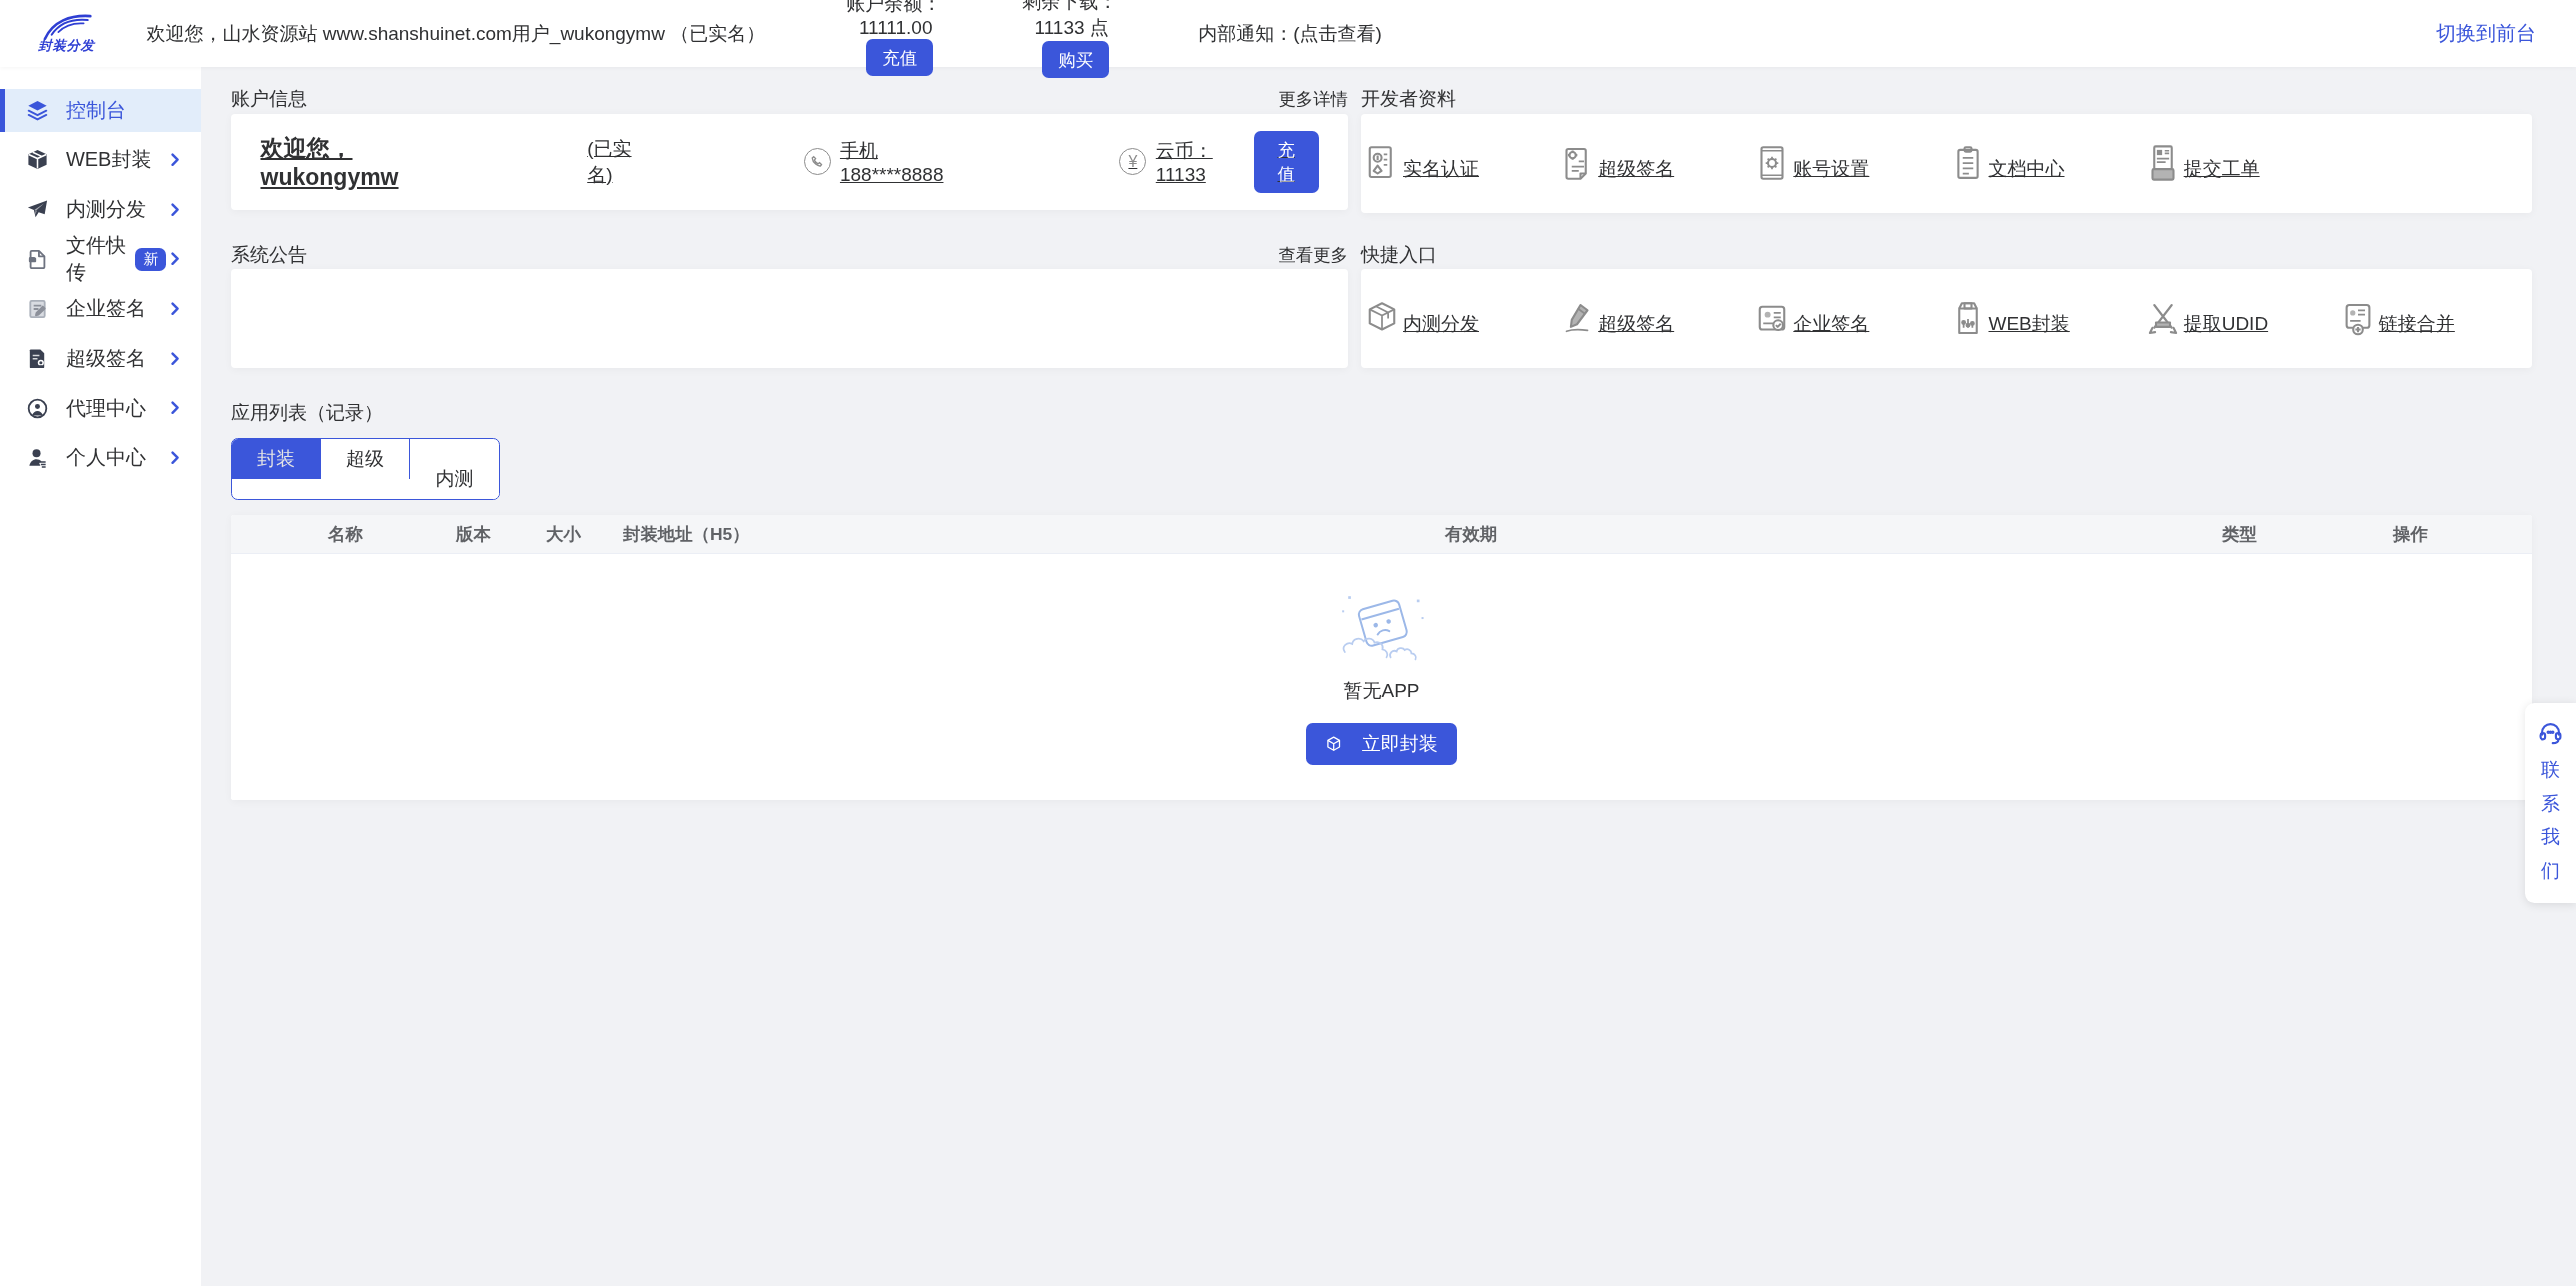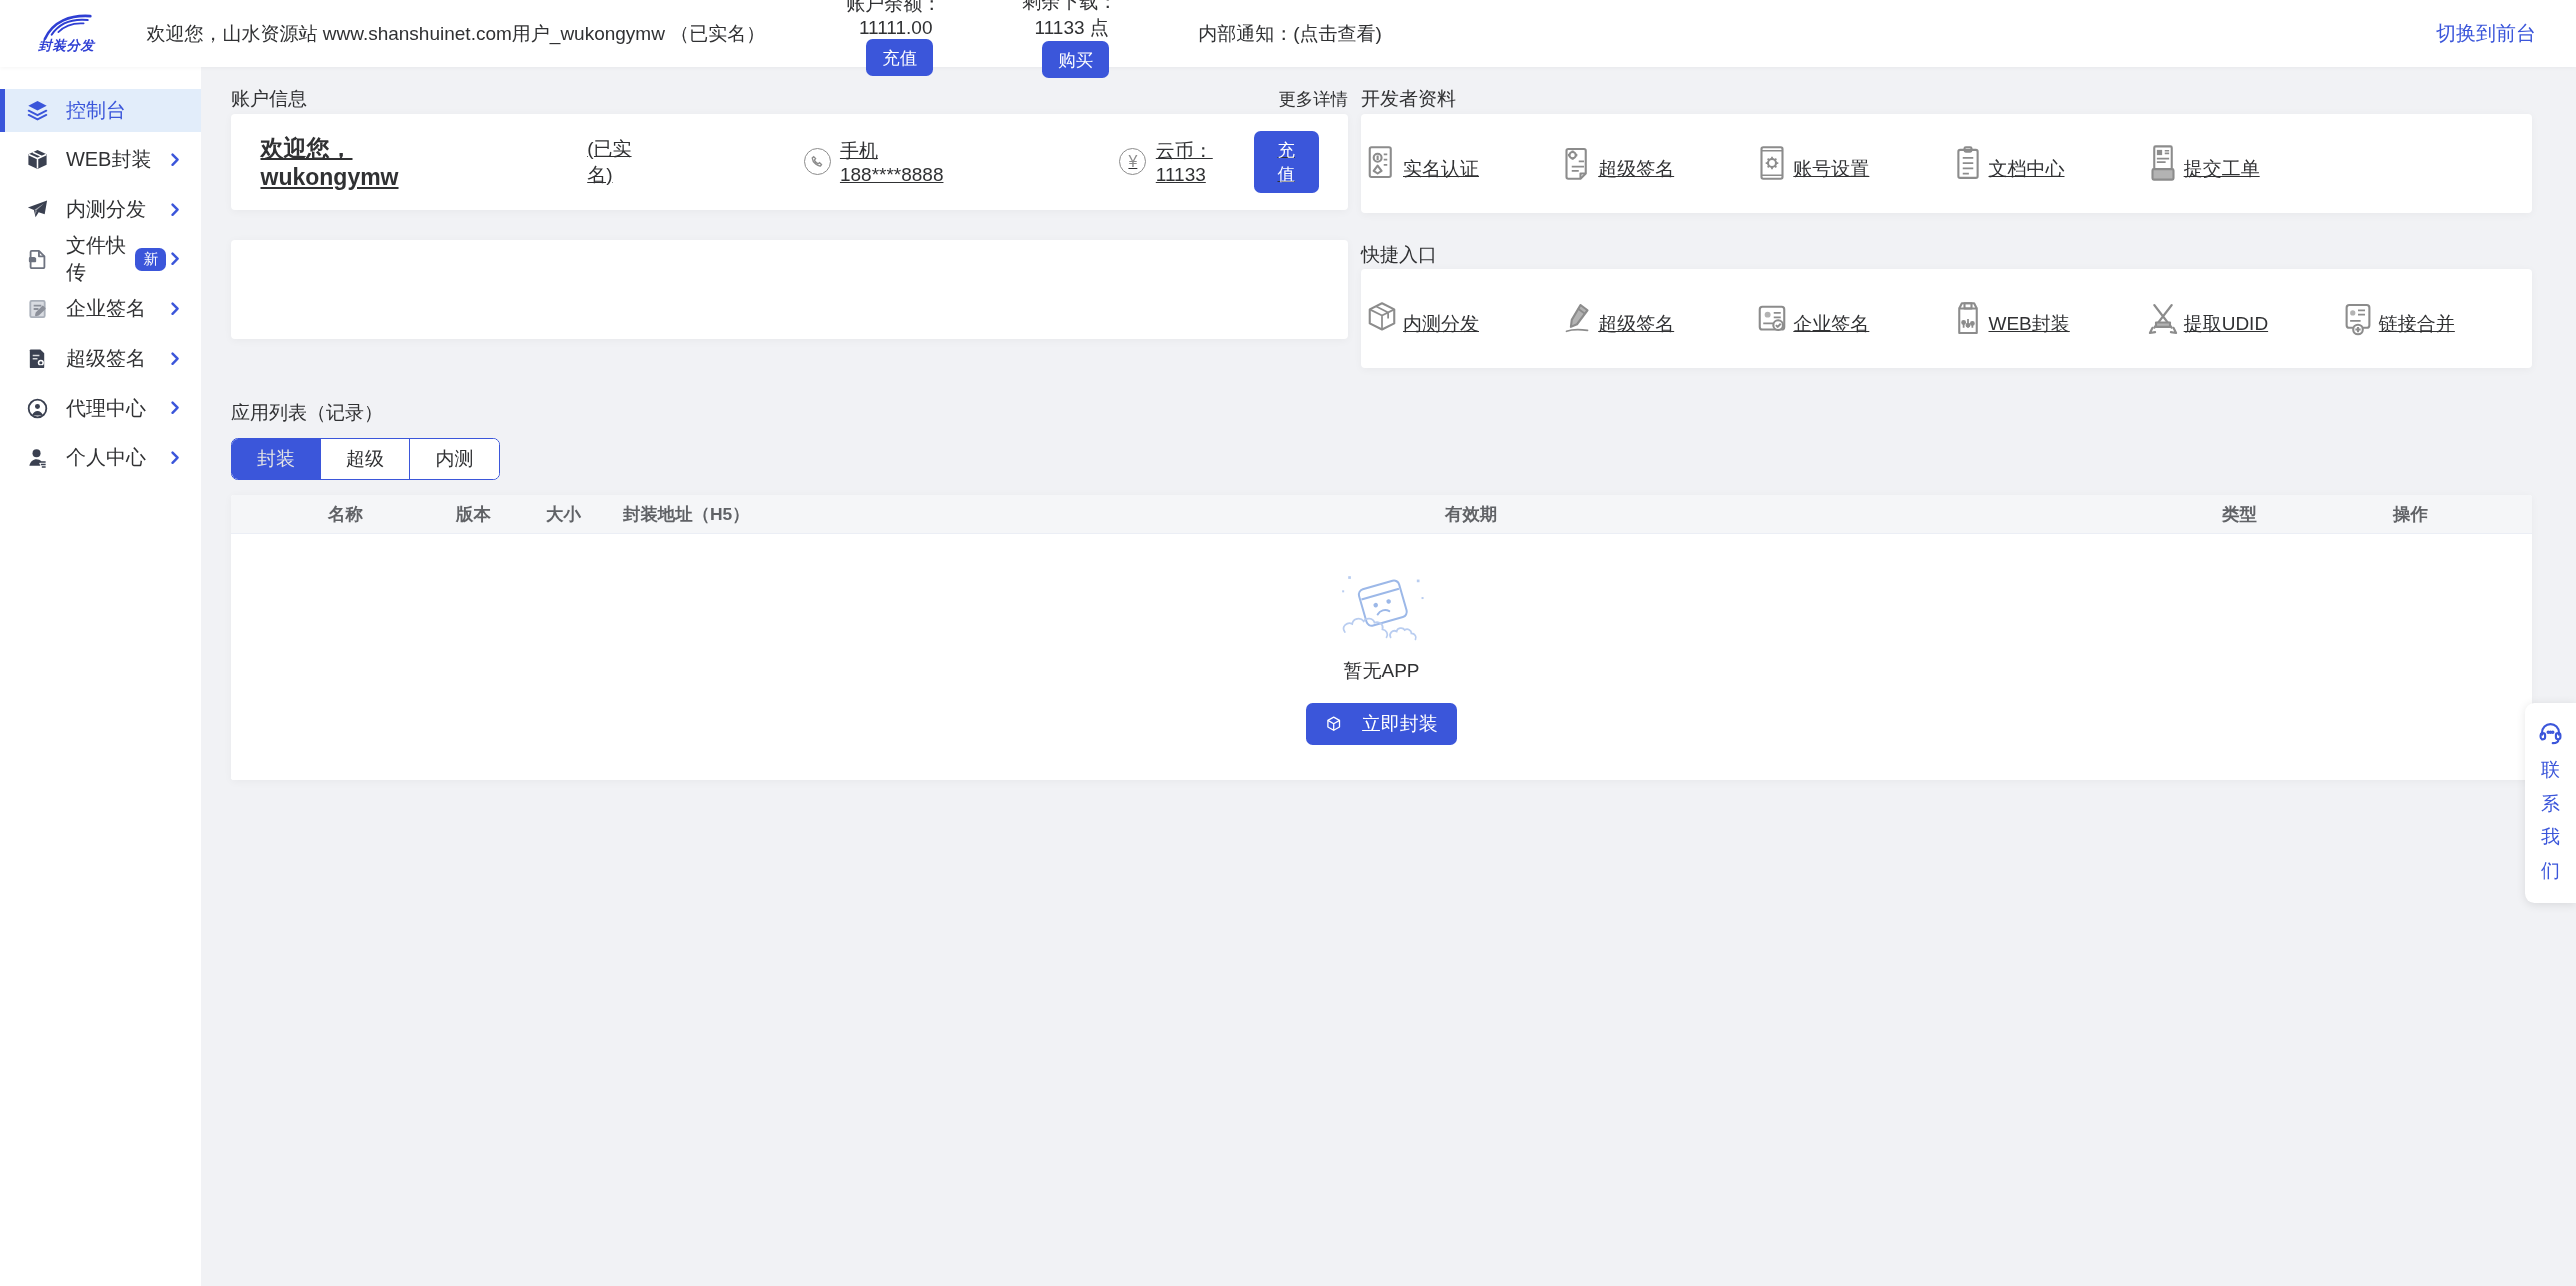--- a/index.html
+++ b/index.html
@@ -85,21 +85,21 @@
   .announce-card { height:99px; }
   .row2 { margin-top:27px; }
 
   
   .app-section { margin-top:32px; }
   .tabs { display:inline-flex; margin-top:12px; border:1.3px solid #3b56da; border-radius:6.7px; overflow:hidden; background:#fff; }
   .tab {
     min-width:89px; height:40px; display:flex; align-items:center; justify-content:center;
     font-size:19px; color:#303133; cursor:pointer; border-right:1.3px solid #3b56da; background:#fff;
   }
-  .tab:last-child { border-right:none; }
+  .tab:last-child { border-right:none;margin-top:20px; }
   .tab.active { background:#3b56da; color:#e5e5e5; }
 
   .table { margin-top:14.8px; border-radius:2.7px; overflow:hidden; box-shadow:0 1.3px 8px rgba(0,0,0,0.04); background:#fff; }
   .thead {
     display:grid; grid-template-columns:97px 128px 90px 77px 822px 777px 171px 1fr;
     background:#f5f6f8; height:39px; align-items:center; border-bottom:1.3px solid #ebeef5;
   }
   .th { font-size:17.4px; color:#606266; font-weight:bold; }
   .tbody { height:246px; display:flex; flex-direction:column; align-items:center; justify-content:center; background:#fff; }
   .empty-text { font-size:19px; color:#303133; margin-top:6.7px; }
@@ -360,20 +360,24 @@
                   <rect x="17" y="9" width="6" height="6" fill="#8c8c8c" stroke="none"></rect>
                   <path d="M26 10h5M26 13h5M17 19h14M17 23h10" stroke-width="1.8"></path>
                   <rect x="12" y="31" width="24" height="12" rx="1.5" fill="#b3b3b3" stroke="#8c8c8c"></rect>
                 </svg>
               <span class="grid-label">提交工单</span>
             </div>
           </div>
         </div>
 
         <div class="row2">
+          <div class="section-head">
+            <span class="section-title">系统公告</span>
+            <a class="section-link">查看更多</a>
+          </div>
           <div class="card announce-card"></div>
         </div>
 
         <div class="row2">
           <div class="section-head">
             <span class="section-title">快捷入口</span>
           </div>
           <div class="card grid-card">
 
             <div class="grid-item">

